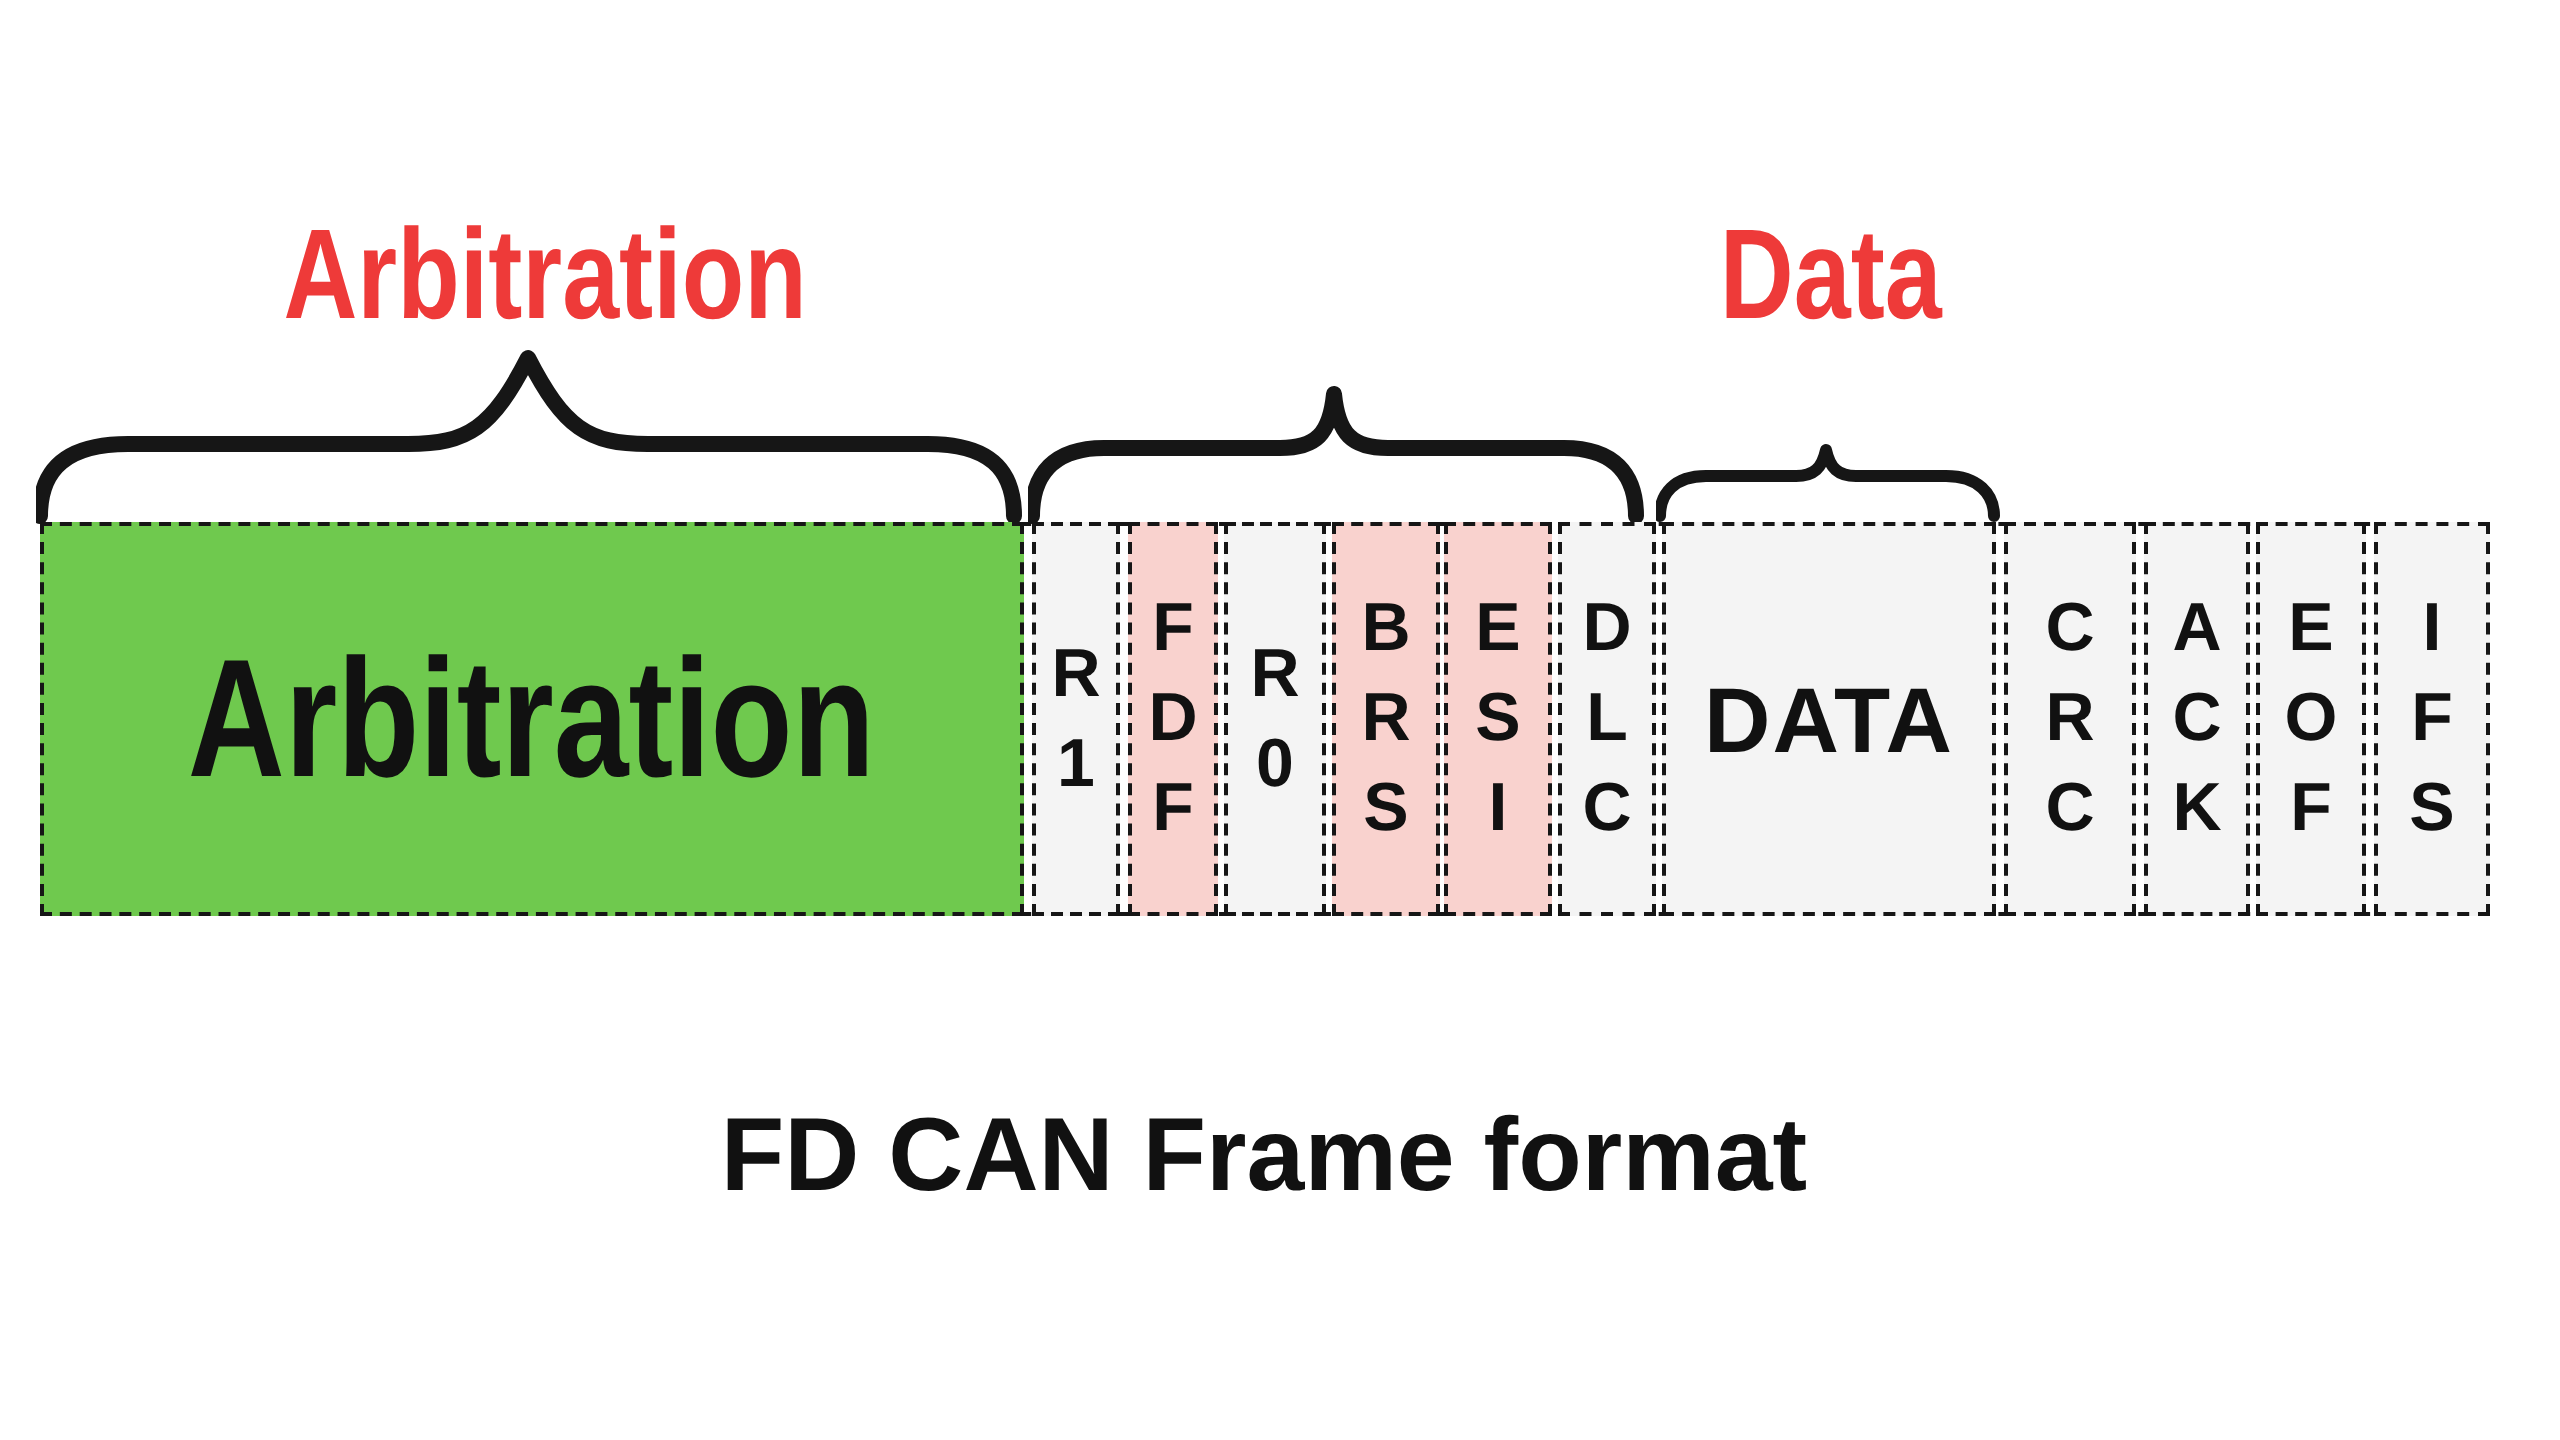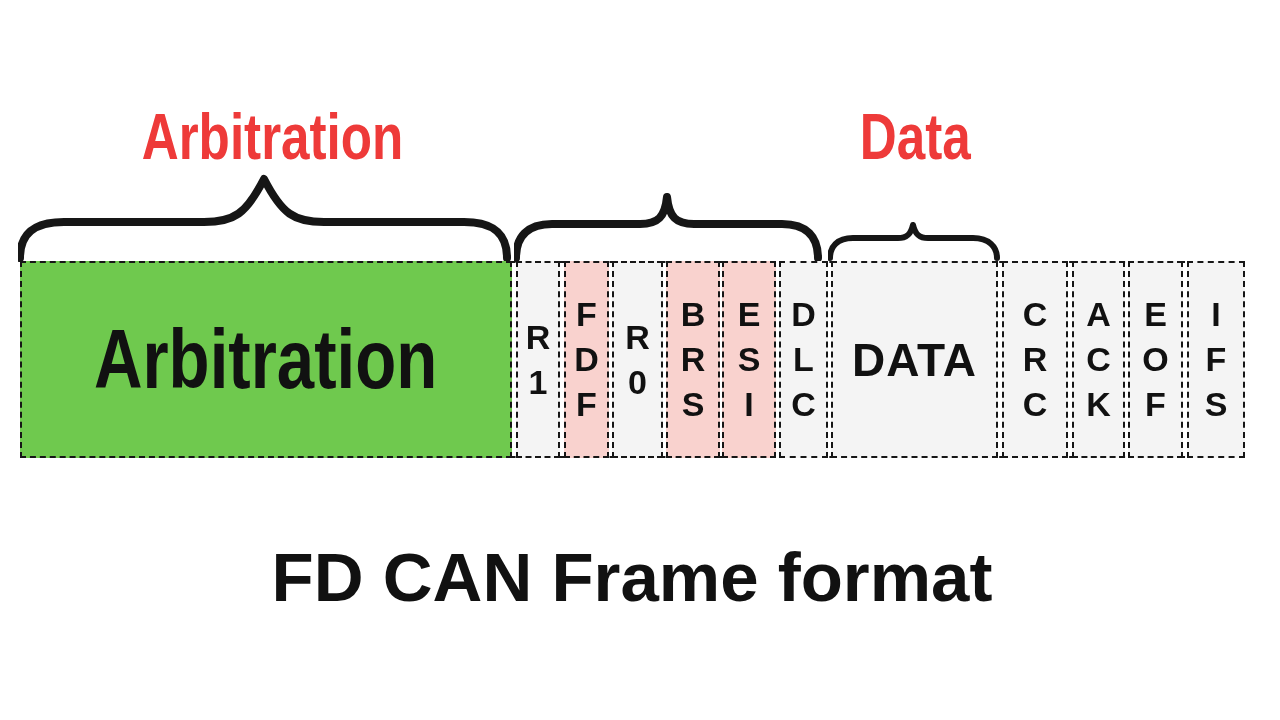--- a/index.html
+++ b/index.html
@@ -35,21 +35,21 @@
   .box .lbl { white-space:pre-line; text-align:center; }
   .box.stacked .lbl { font-size:34px; line-height:45px; font-weight:700; }
   .box.big-label .lbl {
     font-size:84px; font-weight:700; transform:scaleX(0.8); transform-origin:center; white-space:nowrap;
   }
   .box.data-label .lbl { font-size:46px; font-weight:700; letter-spacing:1px; white-space:nowrap; }
 
   
   .diagram-title {
     position:absolute; left:132px; top:538px; width:1000px; height:80px; line-height:80px;
-    text-align:center; font-size:69px; font-weight:700; color:#111111; white-space:nowrap;
+    text-align:center; font-size:52px; font-weight:700; color:#111111; white-space:nowrap;
   }
 </style>
 </head>
 <body>
 
 <div class="canvas">
 
   <div class="group-label" style="left:23px; width:500px;">
     <span class="txt">Arbitration</span>
   </div>

